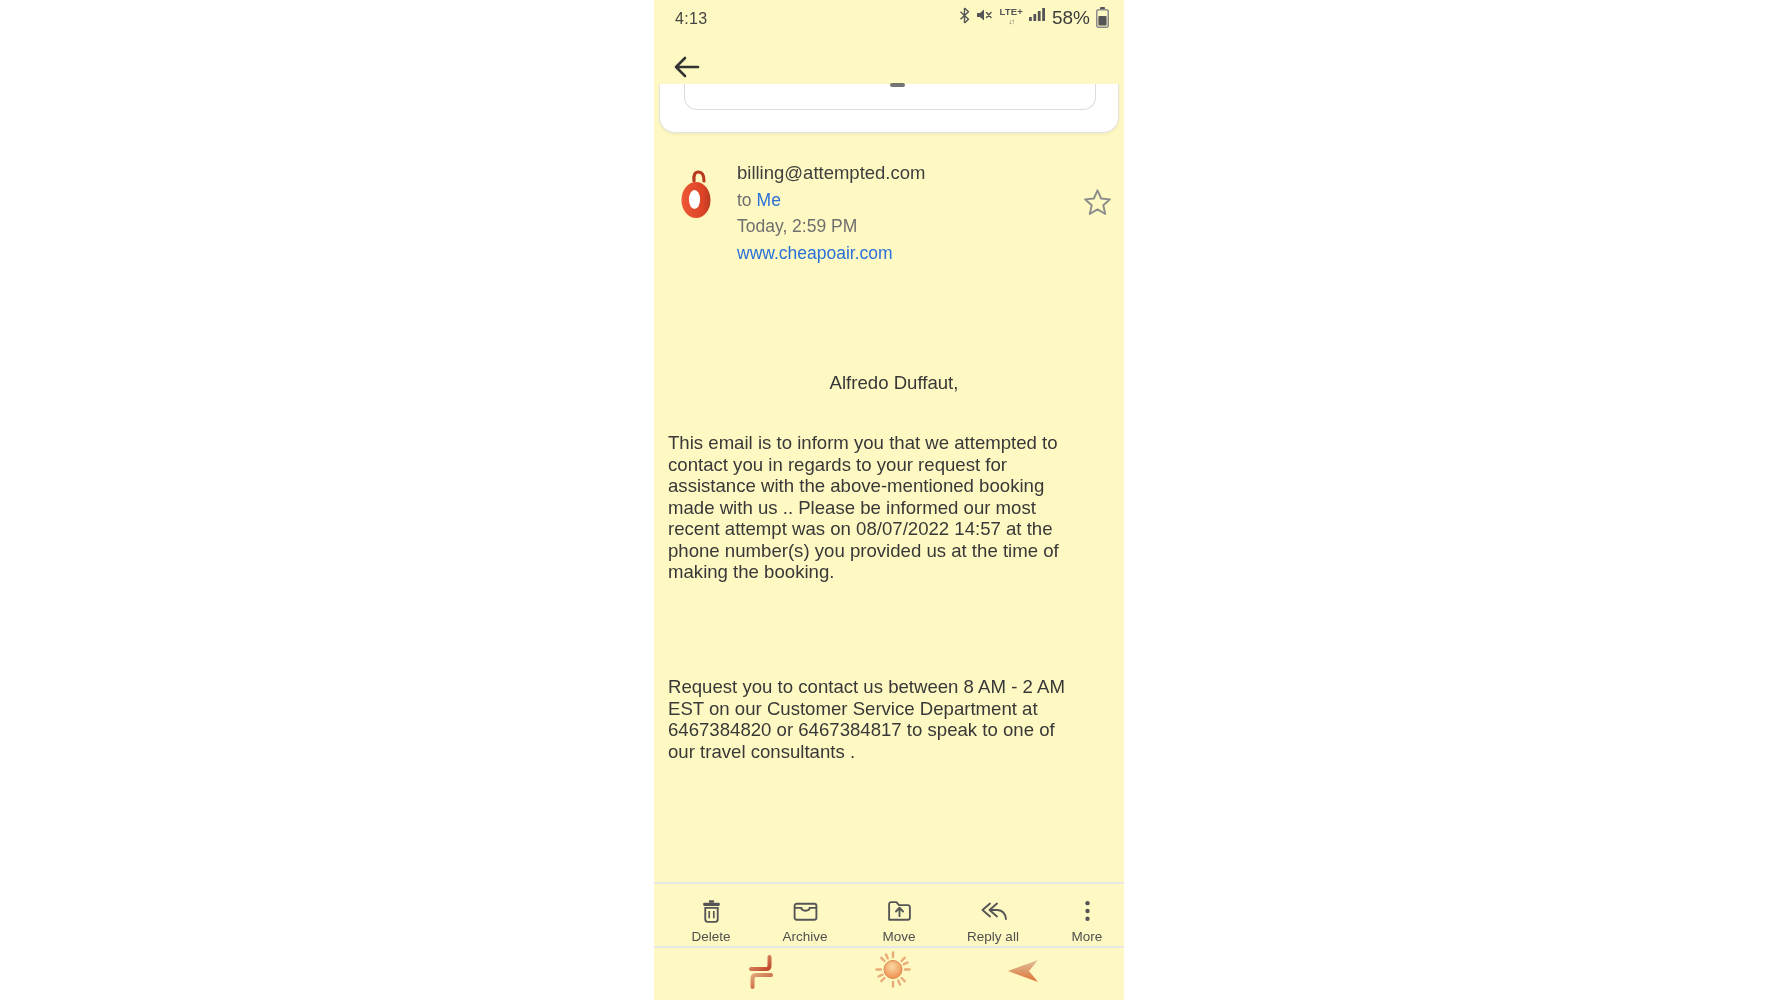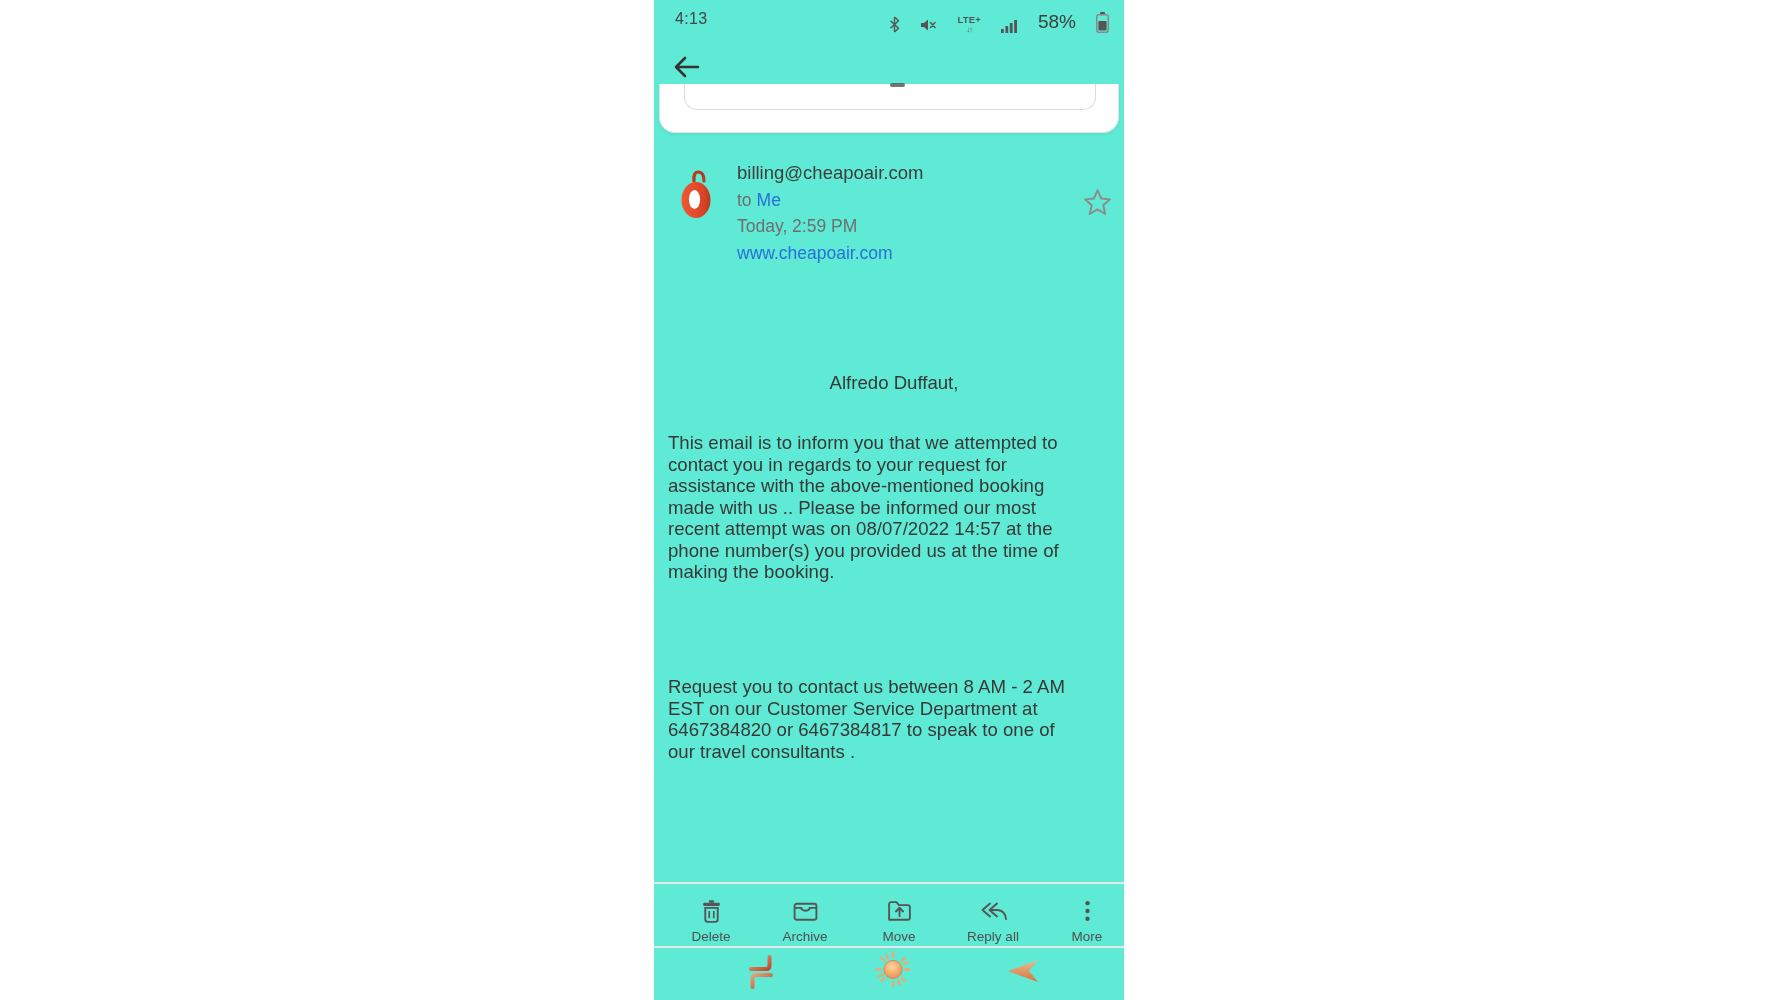--- a/index.html
+++ b/index.html
@@ -1,23 +1,23 @@
 <!DOCTYPE html>
 <html><head>
 <meta charset="utf-8">
 <style>
   * { margin:0; padding:0; box-sizing:border-box; }
   html,body { width:1778px; height:1000px; background:#ffffff; overflow:hidden;
               font-family:"Liberation Sans", sans-serif; }
-  .phone { position:absolute; left:654px; top:0; width:470px; height:1000px; background:#5eead4; }
+  .phone { position:absolute; left:654px; top:0; width:470px; height:1000px; background:#fef9c3; }
   .abs { position:absolute; }
 
   
   .time { left:21px; top:10px; font-size:16px; color:#454545; letter-spacing:.3px; }
-  .statusicons { right:15px; top:7px; display:flex; align-items:flex-end; gap:20px; height:26px; }
+  .statusicons { right:15px; top:7px; display:flex; align-items:flex-start; gap:6px; height:26px; }
   .lteblock { display:flex; flex-direction:column; align-items:center; line-height:1; color:#555; }
   .lteblock .lte { font-size:9.5px; font-weight:bold; letter-spacing:.2px; }
   .lteblock .arrows { font-size:7.5px; margin-top:1px; letter-spacing:-1px; }
   .battpct { font-size:19px; color:#3d3d3d; }
 
   
   .backbtn { left:18px; top:53px; width:30px; height:28px; cursor:pointer; }
   .title { left:83px; top:50px; font-size:20.5px; font-weight:700; color:#2b2b2b; letter-spacing:.2px; white-space:nowrap; }
 
   
@@ -123,21 +123,21 @@
           <stop offset="0" stop-color="#ee5836"></stop>
             <stop offset="0.75" stop-color="#dc4326"></stop>
             <stop offset="1" stop-color="#b73a1f"></stop>
         </linearGradient>
       </defs>
       <path d="M16 11 Q15 2 20.5 2 Q26 2 26 11" stroke="#b73a1f" stroke-width="3.2" fill="none" stroke-linecap="round"></path>
       <ellipse cx="18" cy="30" rx="14.5" ry="18" fill="url(#lg-o)"></ellipse>
       <ellipse cx="16.5" cy="29.5" rx="5.6" ry="9.5" fill="#ffffff"></ellipse>
     </svg>
   </div>
-  <div class="abs sender-email">billing@cheapoair.com</div>
+  <div class="abs sender-email">billing@attempted.com</div>
   <div class="abs to-line">
     <span>to</span><span class="me">Me</span>
   </div>
   <div class="abs date-line">Today, 2:59 PM</div>
   <div class="abs link-line">www.cheapoair.com</div>
   <div class="abs star">
     <svg width="29" height="28" viewBox="0 0 24 23">
         <path d="M12 1.8 L15 8.6 L22.3 9.3 L16.8 14.2 L18.4 21.4 L12 17.6 L5.6 21.4 L7.2 14.2 L1.7 9.3 L9 8.6 Z" fill="none" stroke="#8c8c8c" stroke-width="1.6" stroke-linejoin="round"></path>
       </svg>
   </div>

